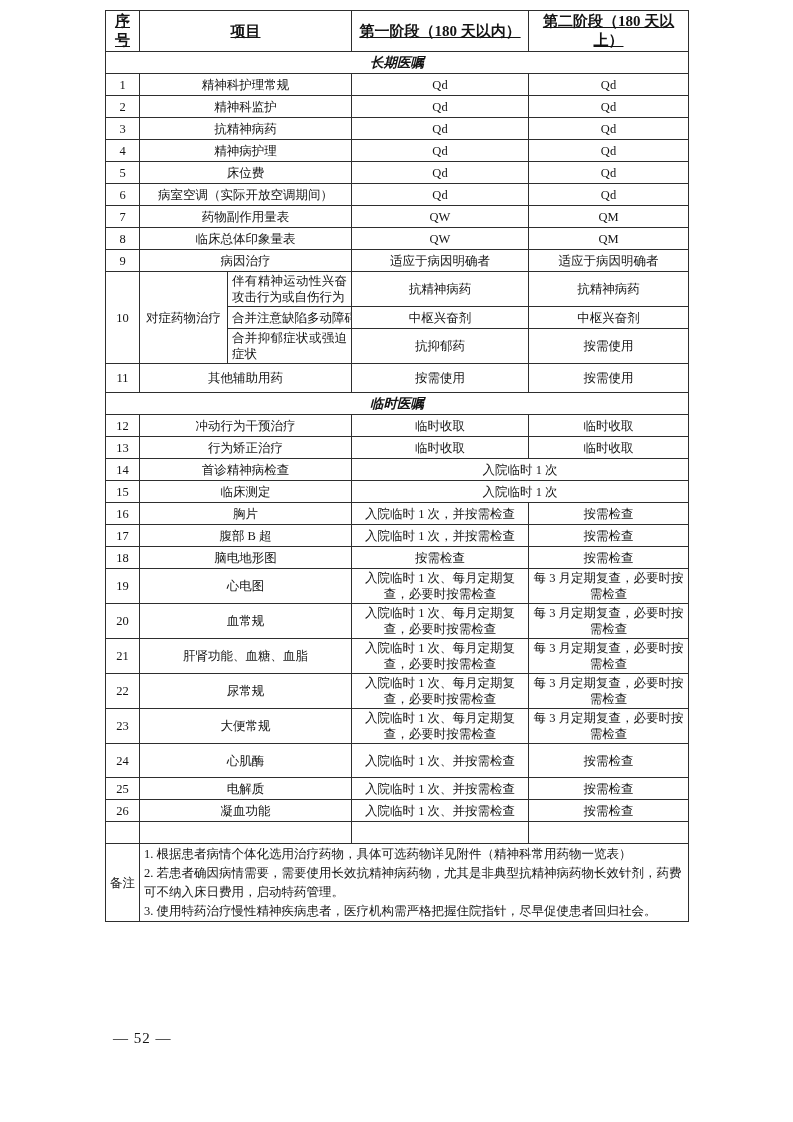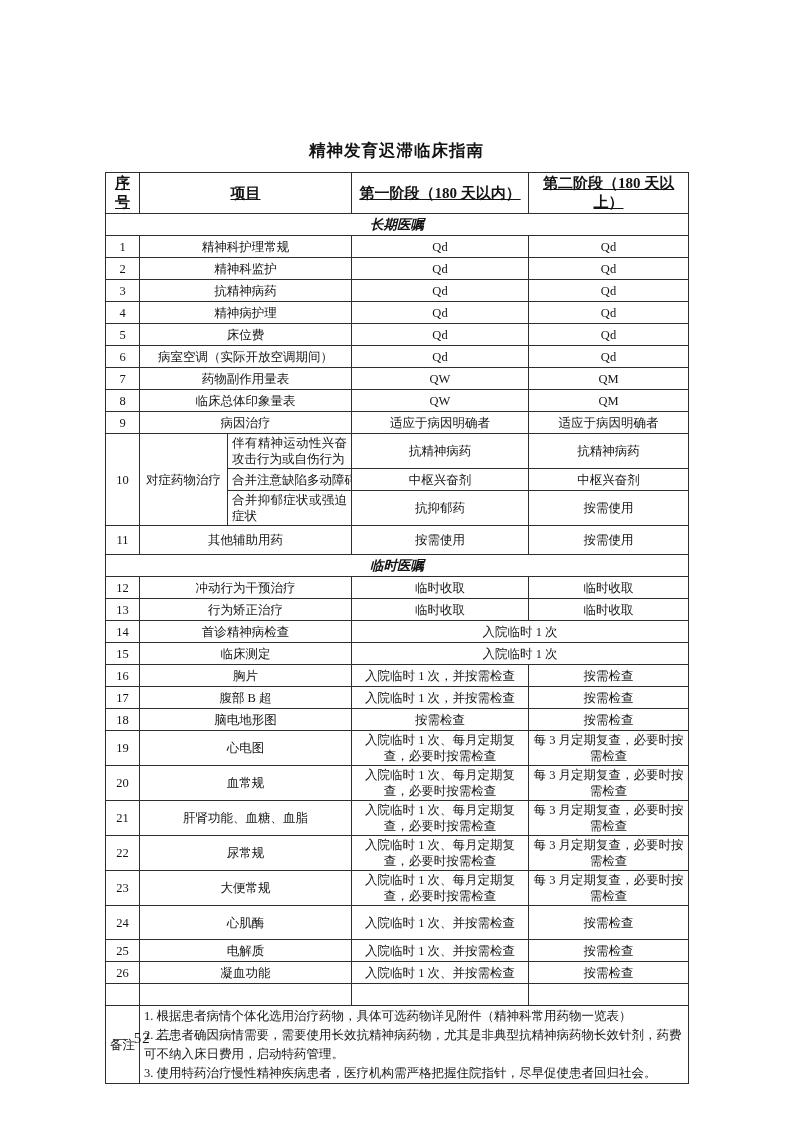--- a/index.html
+++ b/index.html
@@ -64,21 +64,20 @@
     font-size:15px;
     letter-spacing:1px;
     padding-left:8px;
   }
 </style>
 </head>
 <body>
 
 <div class="page">
 
-  <div class="doc-title">精神发育迟滞临床指南</div>
 
   <table class="guide">
     <colgroup>
       <col style="width:34px">
         <col style="width:88px">
         <col style="width:124px">
         <col style="width:177px">
         <col style="width:160px">
     </colgroup>
 

